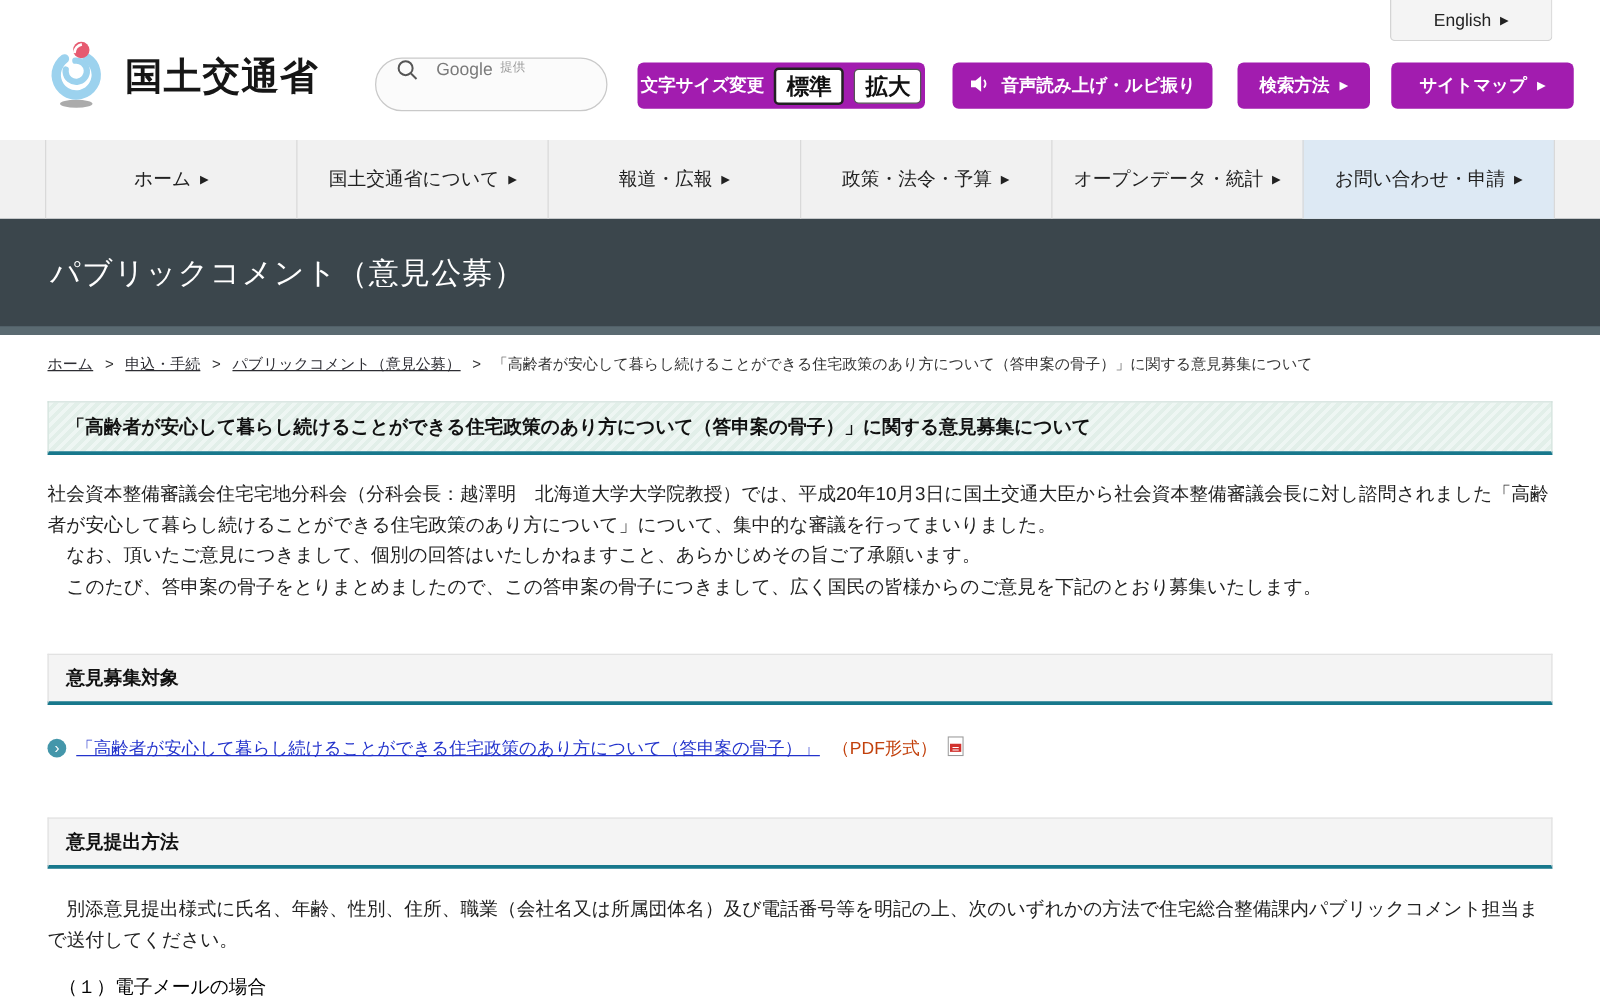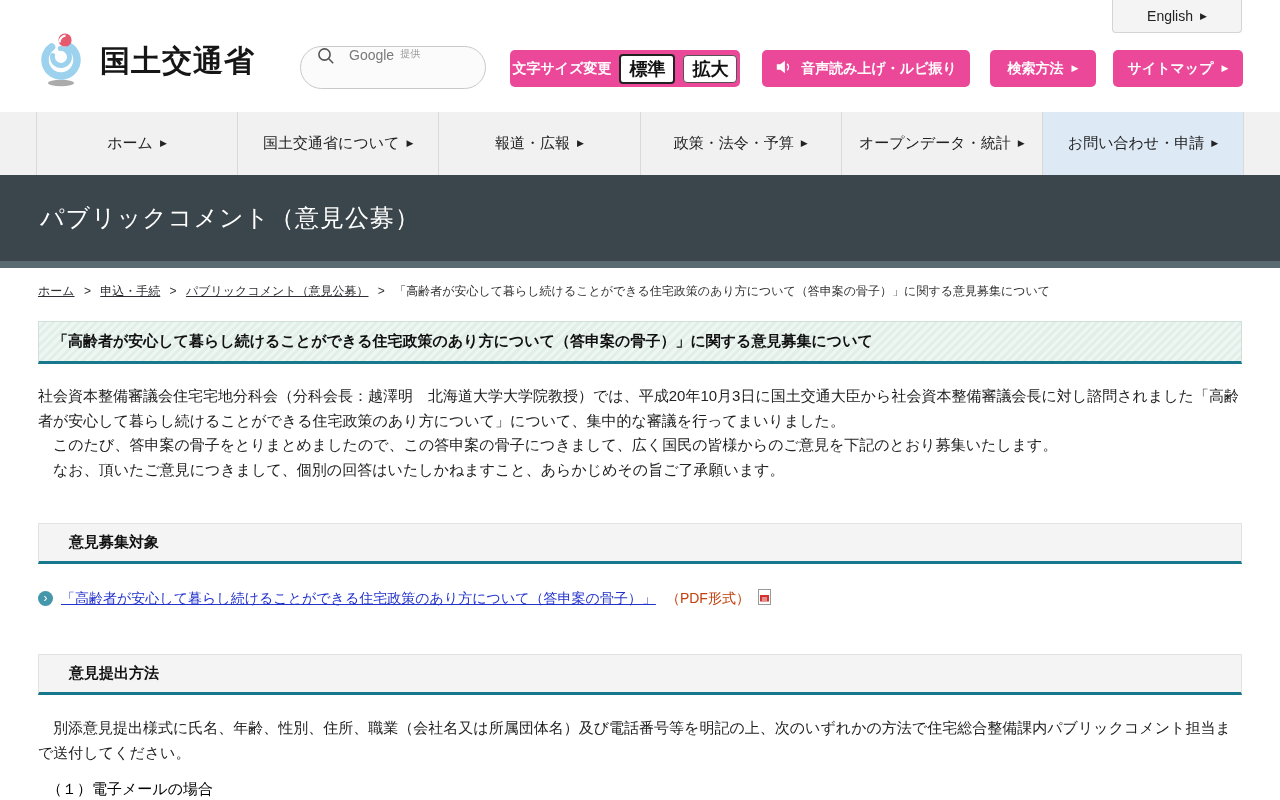--- a/index.html
+++ b/index.html
@@ -23,34 +23,34 @@
   .logo-text { font-size:30px; font-weight:bold; letter-spacing:1px; color:#161616; }
   .search-box {
     position:absolute; left:300px; top:46px; width:186px; height:43px;
     border:1px solid #c9c9c9; border-radius:22px; background:#fbfbfb;
     display:flex; align-items:flex-start; padding:0 16px; gap:14px; cursor:text;
   }
   .google-name { color:#7a7a7a; font-size:14px; }
   .google-suffix { color:#9a9a9a; font-size:10px; margin-left:-8px; }
   .teal-btn {
     position:absolute; top:50px; height:37px;
-    background:#ec4899; color:#fff; border:none; border-radius:5px;
+    background:#a21caf; color:#fff; border:none; border-radius:5px;
     font-size:14px; font-weight:bold; font-family:inherit;
     display:flex; align-items:center; justify-content:center; gap:8px; cursor:pointer;
   }
   .fontsize { left:510px; width:230px; }
   .mini-btn {
     background:#fff; color:#111; border-radius:4px; font-size:18px; font-weight:bold;
     padding:4px 8px; line-height:1; cursor:pointer; font-family:inherit;
   }
   .mini-standard { border:2px solid #222; }
   .mini-large { border:1px solid #555; }
   .speech { left:762px; width:208px; }
   .searchmethod { left:990px; width:106px; }
-  .sitemap { left:1113px; width:130px; }
+  .sitemap { left:1113px; width:146px; }
   
   .nav { height:63px; background:#f1f1f1; display:flex; padding:0 36px; }
   .nav-item {
     flex:1; display:flex; align-items:center; justify-content:center; gap:7px;
     font-size:15px; color:#222; border-left:1px solid #d9d9d9; cursor:pointer;
   }
   .nav-item:last-child { border-right:1px solid #d9d9d9; }
   .nav-item.active { background:#dde9f4; }
   
   .banner {
@@ -65,21 +65,21 @@
   
   .title-box {
     margin:21px 38px 0; padding:10px 14px;
     font-size:15px; font-weight:bold; color:#111;
     border:1px solid #cfe0da; border-bottom:3px solid #17788c;
     background:repeating-linear-gradient(135deg,#eef6f3 0 3px,#e2efe9 3px 6px);
   }
   .intro { margin:20px 38px 0; font-size:15px; line-height:24.5px; color:#222; }
   .intro p { margin:0; }
   .section-h {
-    margin:0 38px; padding:9px 30px;
+    margin:0 38px; padding:9px 14px;
     background:#f4f4f4; border:1px solid #e2e2e2; border-bottom:3px solid #17788c;
     font-weight:bold; font-size:15px; color:#111;
   }
   .sh1 { margin-top:41px; }
   .sh2 { margin-top:46px; }
   .link-row { margin:25px 38px 0; display:flex; align-items:center; gap:8px; font-size:14px; }
   .circle-ico {
     width:15px; height:15px; border-radius:50%; background:#4496aa; color:#fff;
     display:inline-flex; align-items:center; justify-content:center;
     font-size:12px; line-height:1; flex:0 0 auto; padding-bottom:1px;
@@ -188,22 +188,22 @@
   <span class="bc-sep">&gt;</span>
   <a>パブリックコメント（意見公募）</a>
   <span class="bc-sep">&gt;</span>
   <span>「高齢者が安心して暮らし続けることができる住宅政策のあり方について（答申案の骨子）」に関する意見募集について</span>
 </div>
 
 <div class="title-box">「高齢者が安心して暮らし続けることができる住宅政策のあり方について（答申案の骨子）」に関する意見募集について</div>
 
 <div class="intro">
   <p>社会資本整備審議会住宅宅地分科会（分科会長：越澤明　北海道大学大学院教授）では、平成20年10月3日に国土交通大臣から社会資本整備審議会長に対し諮問されました「高齢者が安心して暮らし続けることができる住宅政策のあり方について」について、集中的な審議を行ってまいりました。</p>
+  <p>　なお、頂いたご意見につきまして、個別の回答はいたしかねますこと、あらかじめその旨ご了承願います。</p>
   <p>　このたび、答申案の骨子をとりまとめましたので、この答申案の骨子につきまして、広く国民の皆様からのご意見を下記のとおり募集いたします。</p>
-  <p>　なお、頂いたご意見につきまして、個別の回答はいたしかねますこと、あらかじめその旨ご了承願います。</p>
 </div>
 
 <div class="section-h sh1">意見募集対象</div>
 
 <div class="link-row">
   <span class="circle-ico">›</span>
   <a class="doc-link">「高齢者が安心して暮らし続けることができる住宅政策のあり方について（答申案の骨子）」</a>
   <span class="pdf-suffix">（PDF形式）</span>
   <span>
     <svg width="13" height="16" viewBox="0 0 13 16">

